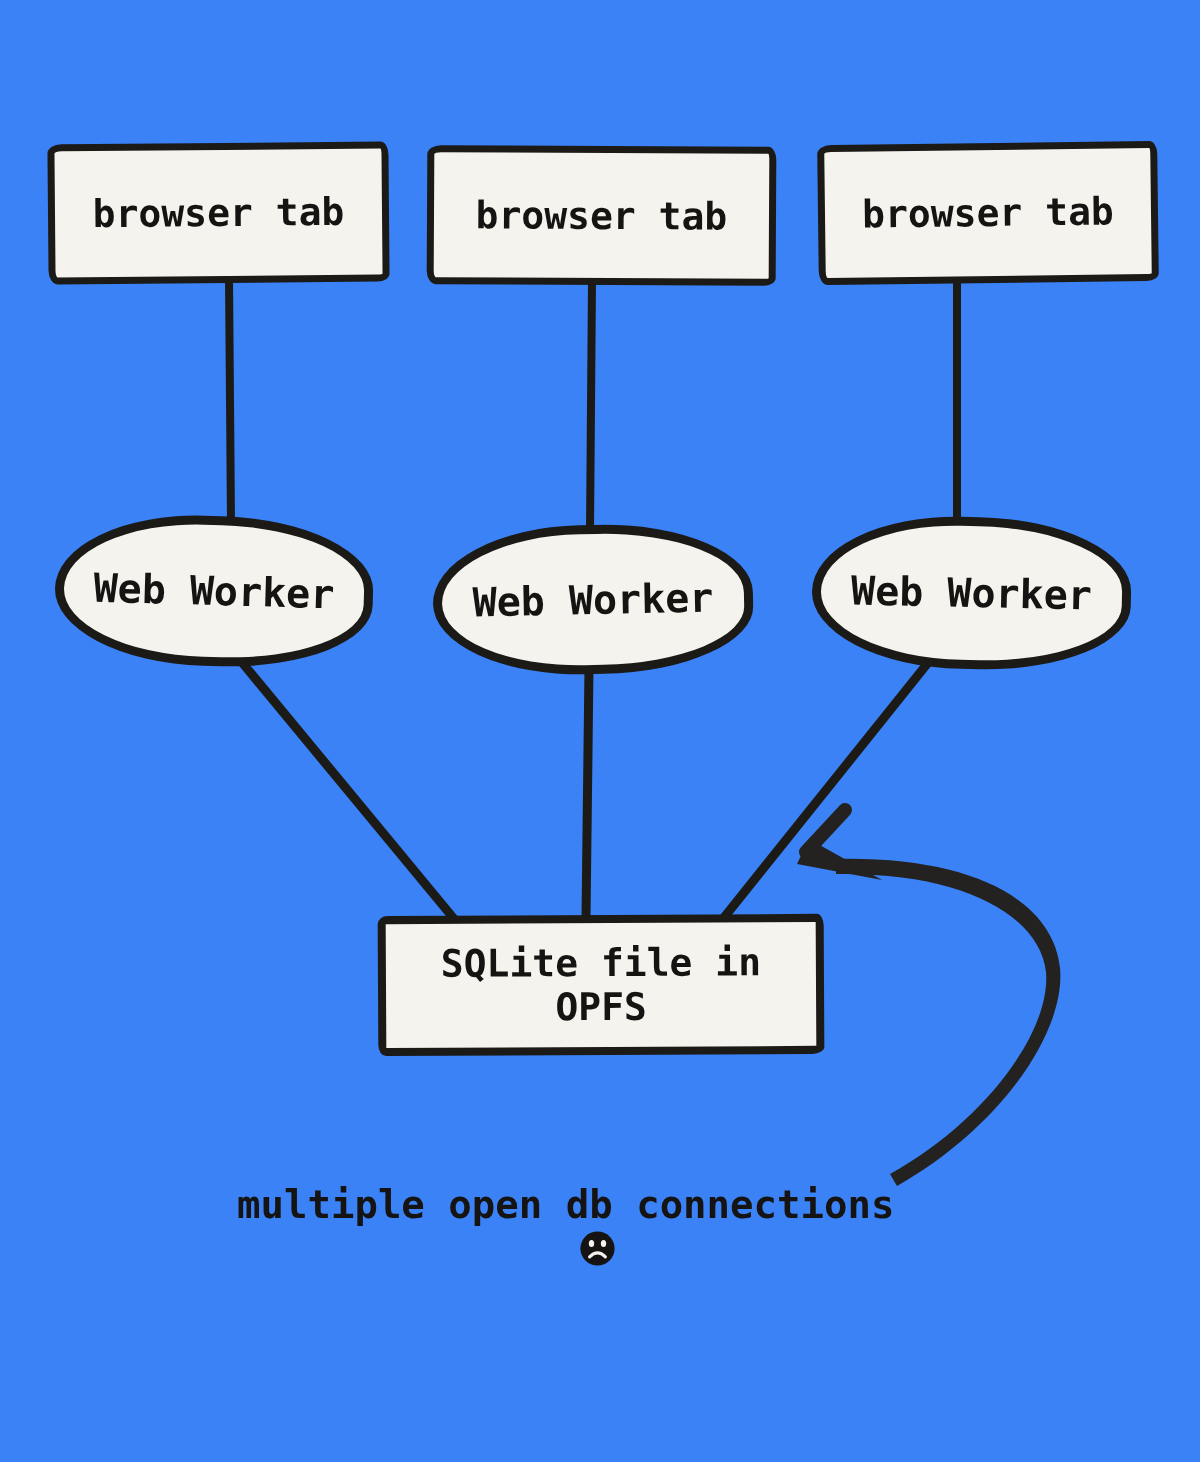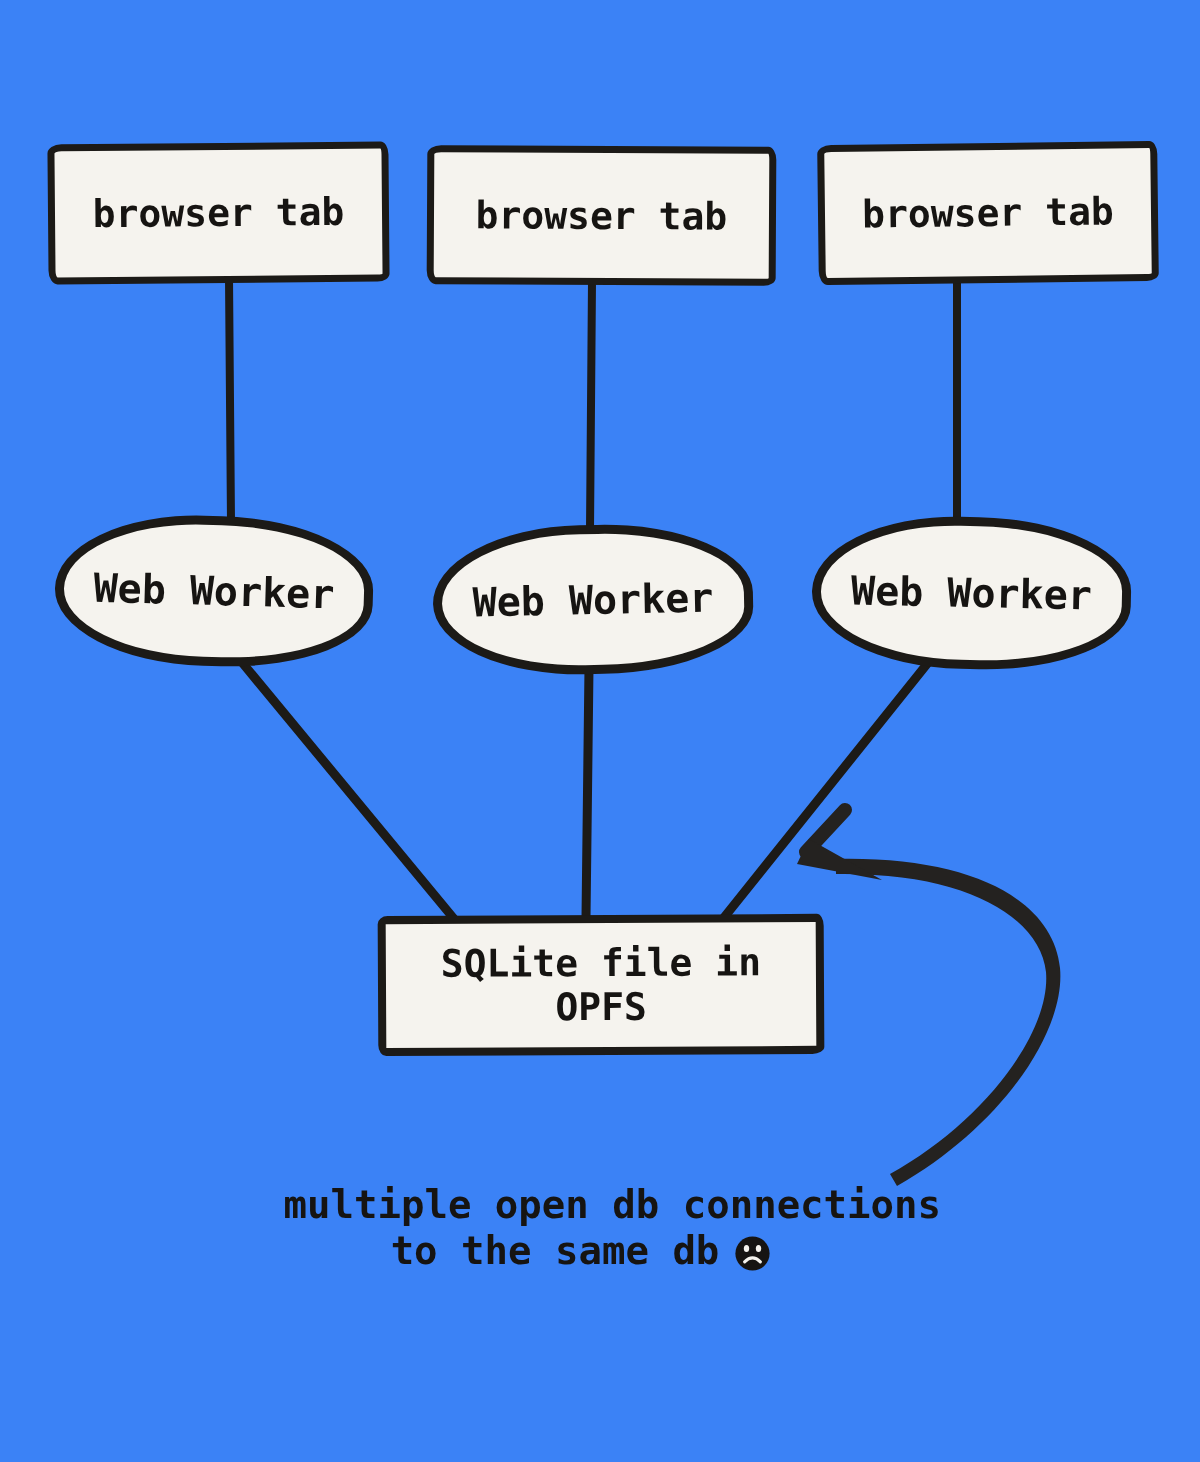--- a/index.html
+++ b/index.html
@@ -43,24 +43,24 @@
   }
   #tab1 { left:48px;  top:143px; width:341px; height:140px; transform:rotate(-0.5deg); }
   #tab2 { left:427px; top:146px; width:349px; height:139px; transform:rotate(0.3deg); }
   #tab3 { left:818px; top:143px; width:340px; height:140px; transform:rotate(-0.7deg); }
   #worker1 { left:55px;  top:516px; width:318px; height:150px; transform:rotate(1.6deg); }
   #worker2 { left:433px; top:525px; width:320px; height:149px; transform:rotate(-1.2deg); }
   #worker3 { left:812px; top:517px; width:319px; height:152px; transform:rotate(1.2deg); }
   #dbbox   { left:378px; top:915px; width:446px; height:140px; transform:rotate(-0.3deg); }
   .caption {
     position: absolute;
-    left: 221px;
+    left: 237px;
     top: 1182px;
     width: 720px;
-    text-align: right;
+    text-align: left;
     font-size: 39px;
     font-weight: bold;
     line-height: 46px;
     z-index: 2;
   }
   .caption-line2 {
     display: flex;
     align-items: center;
     justify-content: center;
     gap: 15px;
@@ -116,21 +116,20 @@
   </div>
 
   <div class="node db-node" id="dbbox">
     <span>SQLite file in</span>
     <span>OPFS</span>
   </div>
 
   <div class="caption">
     <div>multiple open db connections</div>
     <div class="caption-line2">
-      <span>to the same db</span>
       <svg class="frown-icon" viewBox="0 0 40 40">
         <circle cx="20" cy="20" r="18.5" fill="#161412"></circle>
         <ellipse cx="13.5" cy="14.5" rx="2.9" ry="3.8" fill="#f5f3ee"></ellipse>
         <ellipse cx="26.5" cy="14.5" rx="2.9" ry="3.8" fill="#f5f3ee"></ellipse>
         <path d="M 11.5 29 Q 20 20.5 28.5 29" stroke="#f5f3ee" stroke-width="3.4" fill="none" stroke-linecap="round"></path>
       </svg>
     </div>
   </div>
 
 </div>

